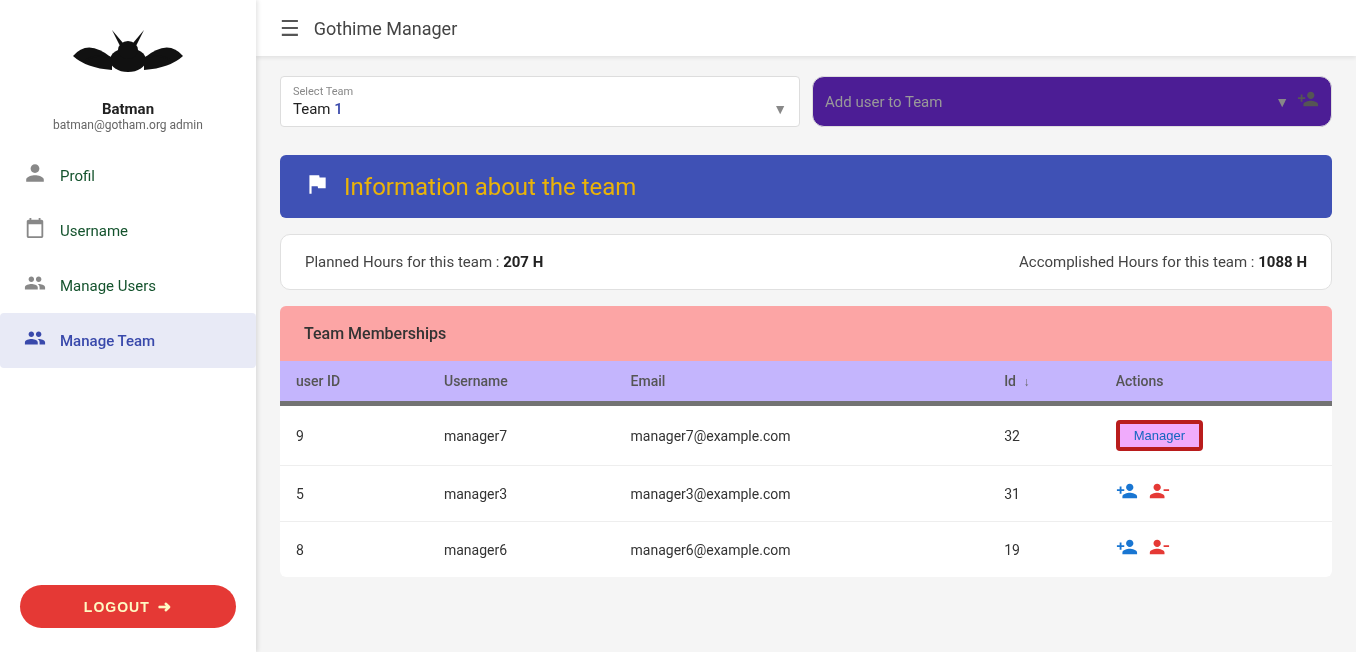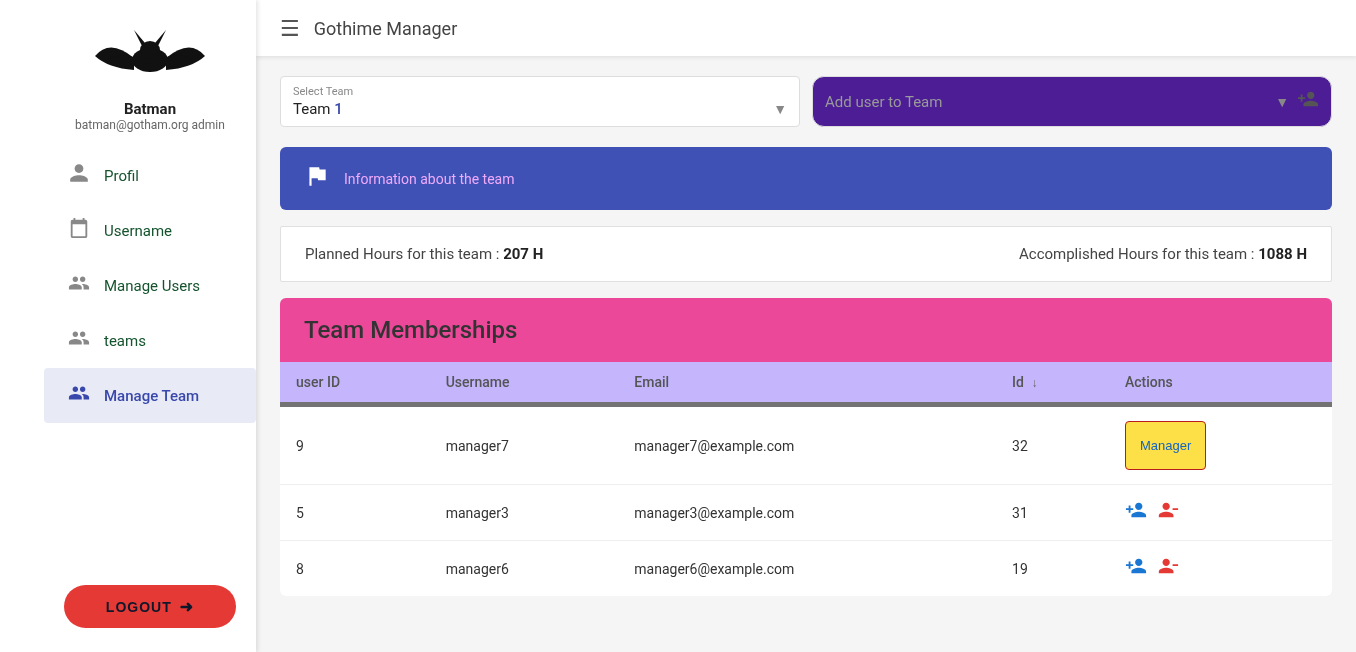--- a/index.html
+++ b/index.html
@@ -8,21 +8,20 @@
     
     .sidebar {
       width: 256px;
       min-width: 256px;
       background: #fff;
       display: flex;
       flex-direction: column;
       align-items: center;
       box-shadow: 2px 0 4px rgba(0,0,0,0.1);
       z-index: 10;
-      padding-left: 44px;
     }
     .sidebar-logo {
       margin-top: 18px;
       margin-bottom: 8px;
     }
     .bat-svg { width: 120px; height: 70px; }
     .sidebar-username {
       font-size: 15px;
       font-weight: bold;
       color: #222;
@@ -55,21 +54,21 @@
     }
     .nav-icon {
       font-size: 20px;
       color: #888;
     }
     .nav-item.active .nav-icon { color: #3949ab; }
     .logout-btn {
       margin: auto 20px 24px 20px;
       width: calc(100% - 40px);
       background: #e53935;
-      color: #0f172a;
+      color: #fef9c3;
       border: none;
       border-radius: 24px;
       padding: 12px 0;
       font-size: 14px;
       font-weight: bold;
       letter-spacing: 1px;
       cursor: pointer;
       display: flex;
       align-items: center;
       justify-content: center;
@@ -103,21 +102,21 @@
     .content {
       flex: 1;
       overflow-y: auto;
       padding: 20px 24px;
     }
 
     
     .select-row {
       display: flex;
       gap: 12px;
-      margin-bottom: 20px;
+      margin-bottom: 28px;
     }
     .select-box {
       flex: 1;
       border: 1px solid #ddd;
       border-radius: 4px;
       padding: 8px 12px 8px 12px;
       background: #fff;
       display: flex;
       flex-direction: column;
       position: relative;
@@ -155,49 +154,49 @@
     .info-banner {
       background: #3f51b5;
       border-radius: 6px;
       padding: 16px 24px;
       display: flex;
       align-items: center;
       gap: 14px;
       margin-bottom: 16px;
     }
     .info-banner-icon { color: #fff; font-size: 22px; }
-    .info-banner-text { color: #f0abfc; font-size: 14px; font-weight: 400; }
+    .info-banner-text { color: #eab308; font-size: 24px; font-weight: 400; }
 
     
     .stats-row {
       background: #fff;
       border: 1px solid #e0e0e0;
-      border-radius: 2px;
+      border-radius: 10px;
       padding: 18px 24px;
       display: flex;
       align-items: center;
       justify-content: space-between;
       margin-bottom: 16px;
       font-size: 15px;
       color: #444;
     }
     .stats-bold { font-weight: bold; color: #222; }
 
     
     .memberships-section {
       background: #f0f0f0;
       border-radius: 6px;
       overflow: hidden;
     }
     .memberships-header {
       padding: 18px 24px;
-      font-size: 24px;
+      font-size: 16px;
       font-weight: 500;
       color: #333;
-      background: #ec4899;
+      background: #fca5a5;
     }
     .memberships-table {
       width: 100%;
       border-collapse: collapse;
       background: #fff;
     }
     .memberships-table thead tr {
       background: #c4b5fd;
       border-bottom: 5px solid #737373;
     }
@@ -220,25 +219,25 @@
     .action-icons { display: flex; gap: 10px; align-items: center; }
     .action-btn-blue {
       background: none; border: none; cursor: pointer;
       font-size: 20px; color: #1976d2;
     }
     .action-btn-red {
       background: none; border: none; cursor: pointer;
       font-size: 20px; color: #e53935;
     }
     .manager-badge {
-      background: #fde047;
+      background: #f0abfc;
       color: #1565c0;
-      border: 1px solid #b91c1c;
+      border: 4px solid #b91c1c;
       border-radius: 4px;
-      padding: 16px 14px;
+      padding: 4px 14px;
       font-size: 13px;
       cursor: pointer;
     }
 
     
     .content::-webkit-scrollbar { width: 6px; }
     .content::-webkit-scrollbar-thumb { background: #ccc; border-radius: 3px; }
   </style>
 </head>
 <body>
@@ -287,28 +286,20 @@
       </span>
       <span>Username</span>
     </div>
     <div class="nav-item">
       <span class="nav-icon">
         <svg width="22" height="22" viewBox="0 0 24 24" fill="#888">
             <path d="M16 11c1.66 0 2.99-1.34 2.99-3S17.66 5 16 5c-1.66 0-3 1.34-3 3s1.34 3 3 3zm-8 0c1.66 0 2.99-1.34 2.99-3S9.66 5 8 5C6.34 5 5 6.34 5 8s1.34 3 3 3zm0 2c-2.33 0-7 1.17-7 3.5V19h14v-2.5c0-2.33-4.67-3.5-7-3.5zm8 0c-.29 0-.62.02-.97.05 1.16.84 1.97 1.97 1.97 3.45V19h6v-2.5c0-2.33-4.67-3.5-7-3.5z"></path>
           </svg>
       </span>
       <span>Manage Users</span>
-    </div>
-    <div class="nav-item">
-      <span class="nav-icon">
-        <svg width="22" height="22" viewBox="0 0 24 24" fill="#888">
-            <path d="M16 11c1.66 0 2.99-1.34 2.99-3S17.66 5 16 5c-1.66 0-3 1.34-3 3s1.34 3 3 3zm-8 0c1.66 0 2.99-1.34 2.99-3S9.66 5 8 5C6.34 5 5 6.34 5 8s1.34 3 3 3zm0 2c-2.33 0-7 1.17-7 3.5V19h14v-2.5c0-2.33-4.67-3.5-7-3.5zm8 0c-.29 0-.62.02-.97.05 1.16.84 1.97 1.97 1.97 3.45V19h6v-2.5c0-2.33-4.67-3.5-7-3.5z"></path>
-          </svg>
-      </span>
-      <span>teams</span>
     </div>
     <div class="nav-item active">
       <span class="nav-icon">
         <svg width="22" height="22" viewBox="0 0 24 24" fill="#3949ab">
             <path d="M16 11c1.66 0 2.99-1.34 2.99-3S17.66 5 16 5c-1.66 0-3 1.34-3 3s1.34 3 3 3zm-8 0c1.66 0 2.99-1.34 2.99-3S9.66 5 8 5C6.34 5 5 6.34 5 8s1.34 3 3 3zm0 2c-2.33 0-7 1.17-7 3.5V19h14v-2.5c0-2.33-4.67-3.5-7-3.5zm8 0c-.29 0-.62.02-.97.05 1.16.84 1.97 1.97 1.97 3.45V19h6v-2.5c0-2.33-4.67-3.5-7-3.5z"></path>
           </svg>
       </span>
       <span>Manage Team</span>
     </div>
   </nav>

